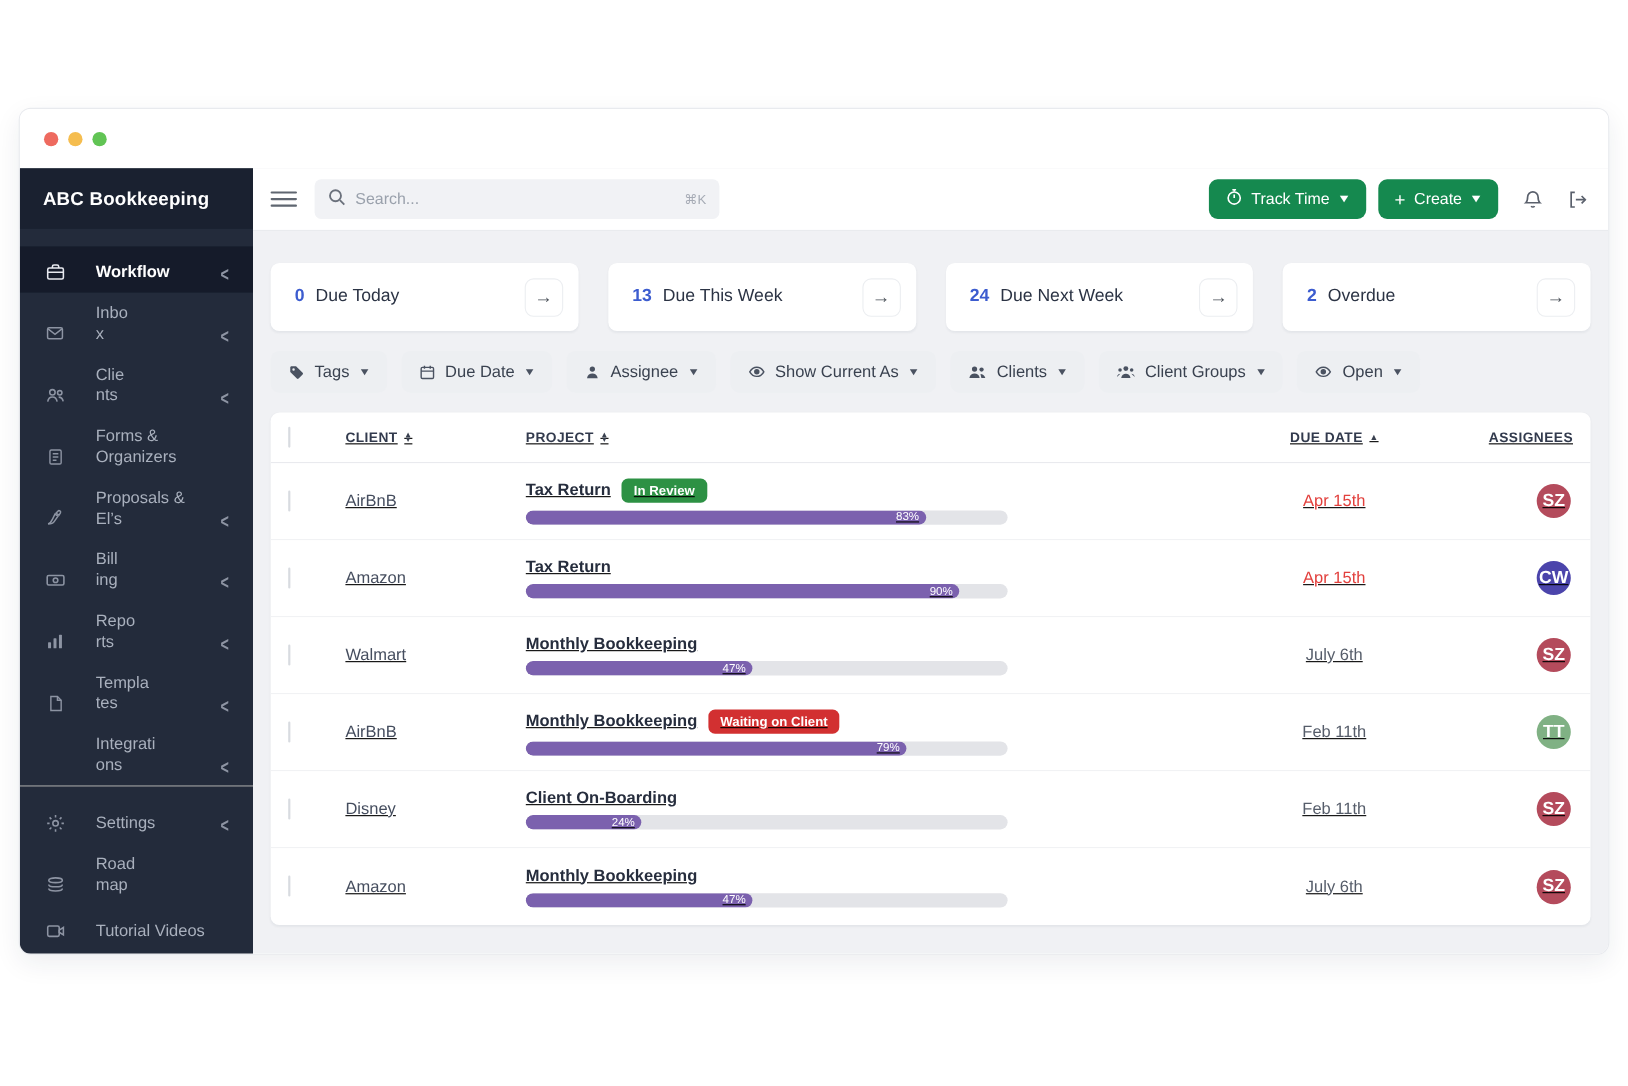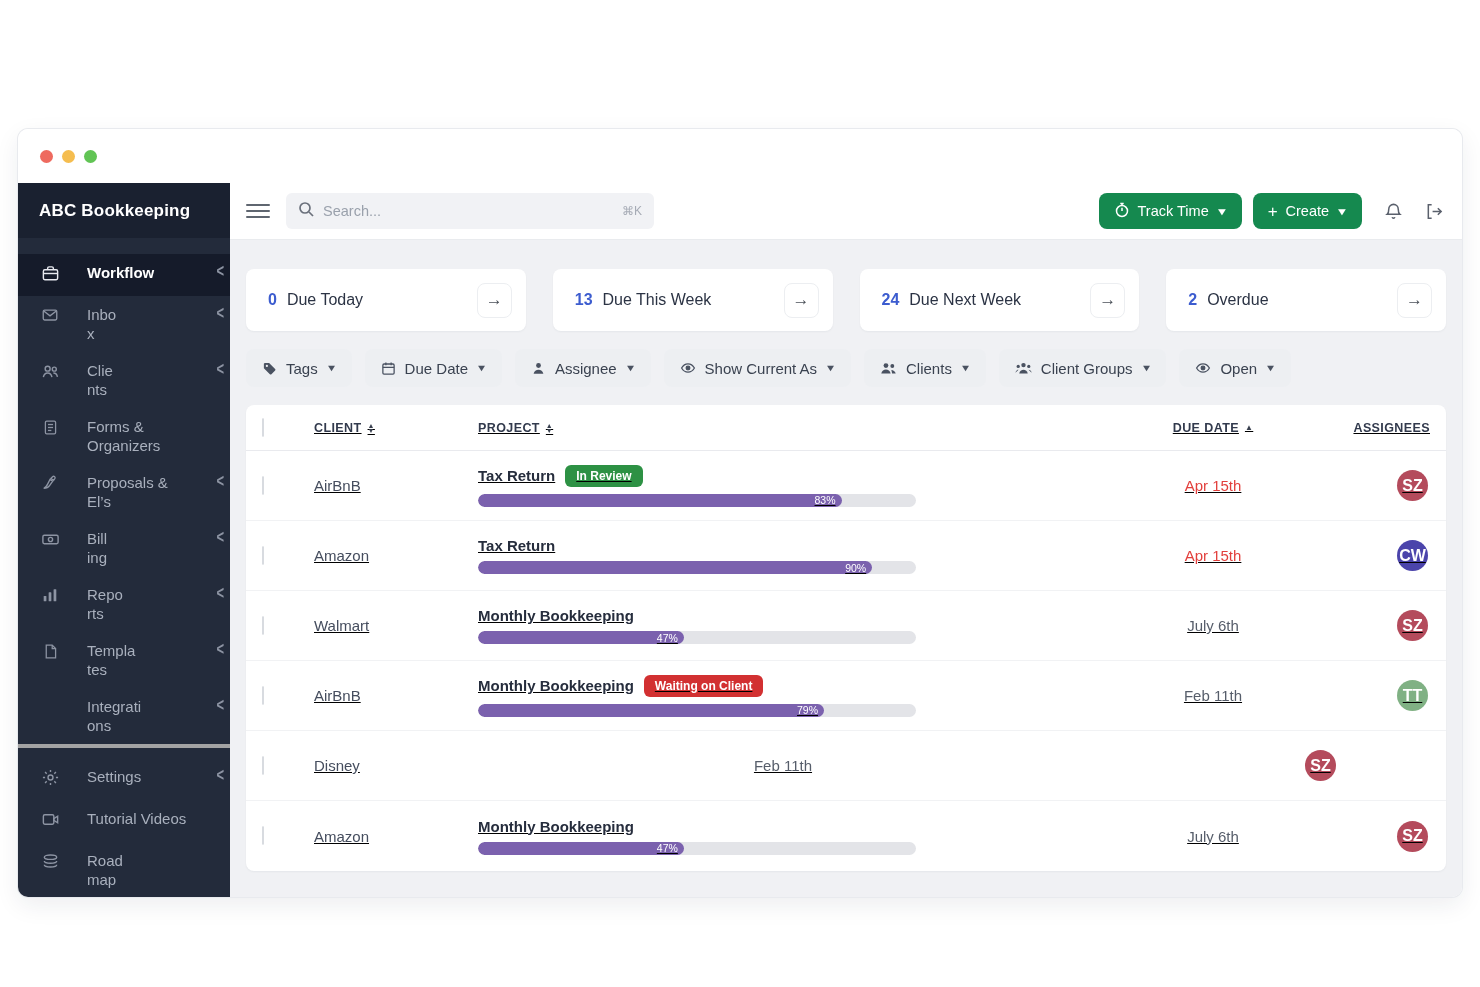--- a/index.html
+++ b/index.html
@@ -1,41 +1,41 @@
 <!DOCTYPE html>
 <html><head>
 <meta charset="utf-8">
 <style>
   * { margin:0; padding:0; box-sizing:border-box; }
   html,body { width:1480px; height:987px; background:#ffffff; font-family:"Liberation Sans", sans-serif; }
   .app-window{
-    position:absolute; left:18px; top:129px; width:1444px; height:768px;
+    position:absolute; left:18px; top:99px; width:1444px; height:768px;
     background:#fff; border-radius:10px; overflow:hidden;
     box-shadow:0 0 0 1px #e8eaee, 0 8px 24px rgba(30,40,60,.08);
   }
   
   .titlebar{ height:54px; background:#fff; display:flex; align-items:center; padding-left:22px; }
   .dots{ display:flex; gap:9px; }
   .dot{ width:13px; height:13px; border-radius:50%; }
   .dot.red{ background:#ee6a5f; } .dot.yellow{ background:#f5bd4f; } .dot.green{ background:#61c454; }
 
   .window-body{ display:flex; height:714px; }
 
   
   .sidebar{ width:212px; background:#232b3b; color:#a9b0bd; display:flex; flex-direction:column; flex-shrink:0; overflow:hidden; }
   .brand{ height:55px; background:#1a2130; color:#fff; font-weight:bold; font-size:17px; display:flex; align-items:center; padding-left:21px; letter-spacing:.2px; flex-shrink:0;}
   .nav{ padding-top:16px; display:flex; flex-direction:column; }
-  .nav-item{ display:flex; align-items:flex-start; padding:9px 6px 9px 22px; cursor:pointer; min-height:42px; }
+  .nav-item{ display:flex; align-items:flex-end; padding:9px 22px 9px 22px; cursor:pointer; min-height:42px; }
   .nav-item.active{ background:#151b2a; color:#fff; }
   .nav-item.active .nav-label{ font-weight:bold; color:#fff; }
   .nav-icon{ width:20px; height:20px; flex-shrink:0; display:flex; align-items:center; justify-content:center; color:#8d94a3; }
   .nav-item.active .nav-icon{ color:#e8eaf0; }
   .nav-label{ margin-left:27px; font-size:15px; line-height:19px; white-space:pre-line; color:#a9b0bd; flex:1; }
   .nav-chevron{ font-size:13px; color:#8d94a3; font-weight:bold; transform:scaleY(1.4); margin-left:4px;}
-  .sidebar-footer{ margin-top:auto; border-top:4px solid #a3a3a3; padding:10px 0 8px 0; }
+  .sidebar-footer{ margin-top:auto; border-top:1px solid #a3a3a3; padding:10px 0 8px 0; }
 
   
   .main{ flex:1; background:#f0f1f4; display:flex; flex-direction:column; overflow:hidden;gap:13px; }
   .topbar{ height:57px; background:#fff; border-bottom:1px solid #e9ebee; display:flex; align-items:center; padding:0 18px 0 16px; flex-shrink:0;}
   .hamburger{ width:24px; display:flex; flex-direction:column; gap:4px; cursor:pointer; margin-right:16px;}
   .hamburger span{ height:2px; background:#5f6670; border-radius:1px; }
   .searchbox{ width:368px; height:36px; background:#f1f2f5; border-radius:6px; display:flex; align-items:center; padding:0 12px; color:#8a919e; }
   .searchbox input{ border:none; background:transparent; outline:none; flex:1; font-size:14.5px; margin-left:9px; color:#3a4250; font-family:"Liberation Sans",sans-serif;}
   .searchbox input::placeholder{ color:#9aa1ac; }
   .shortcut{ font-size:12px; color:#a6abb5; }
@@ -212,35 +212,35 @@
                 <circle cx="10" cy="10" r="2.6"></circle>
                 <path d="M10 2v2.3M10 15.7V18M2 10h2.3M15.7 10H18M4.3 4.3l1.7 1.7M14 14l1.7 1.7M15.7 4.3L14 6M6 14l-1.7 1.7"></path>
               </svg>
             </span>
             <span class="nav-label">Settings</span>
             <span class="nav-chevron">&lt;</span>
           </div>
           <div class="nav-item">
             <span class="nav-icon">
               <svg width="19" height="19" viewBox="0 0 20 20" fill="none" stroke="currentColor" stroke-width="1.5">
+                <ellipse cx="10" cy="5.5" rx="6.5" ry="2.3"></ellipse>
+                <path d="M3.5 9.5c0 1.3 2.9 2.3 6.5 2.3s6.5-1 6.5-2.3M3.5 13.5c0 1.3 2.9 2.3 6.5 2.3s6.5-1 6.5-2.3"></path>
+              </svg>
+            </span>
+            <span class="nav-label">Road
+map</span>
+          </div>
+          <div class="nav-item">
+            <span class="nav-icon">
+              <svg width="19" height="19" viewBox="0 0 20 20" fill="none" stroke="currentColor" stroke-width="1.5">
                 <rect x="2.5" y="5" width="11" height="10" rx="1.5"></rect>
                 <path d="M13.5 9l4-2.5v7l-4-2.5z"></path>
               </svg>
             </span>
             <span class="nav-label">Tutorial Videos</span>
-          </div>
-          <div class="nav-item">
-            <span class="nav-icon">
-              <svg width="19" height="19" viewBox="0 0 20 20" fill="none" stroke="currentColor" stroke-width="1.5">
-                <ellipse cx="10" cy="5.5" rx="6.5" ry="2.3"></ellipse>
-                <path d="M3.5 9.5c0 1.3 2.9 2.3 6.5 2.3s6.5-1 6.5-2.3M3.5 13.5c0 1.3 2.9 2.3 6.5 2.3s6.5-1 6.5-2.3"></path>
-              </svg>
-            </span>
-            <span class="nav-label">Road
-map</span>
           </div>
         </nav>
     </aside>
 
     <div class="main">
       <div class="topbar">
         <div class="hamburger">
             <span></span>
             <span></span>
             <span></span>
@@ -489,20 +489,30 @@
                   </div>
                 </div>
                 <div class="due-date">Feb 11th</div>
                 <div class="assignee-cell">
                   <span class="avatar" style="background: rgb(128, 177, 132);">TT</span>
                 </div>
               </div>
               <div class="trow tbody-row">
                 <div><span class="checkbox"></span></div>
                 <div class="client-name">Disney</div>
+                <div class="project-cell">
+                  <div class="project-top">
+                    <span class="project-name">Client On-Boarding</span>
+                  </div>
+                  <div class="progress-track">
+                    <div class="progress-fill" style="width: 24%;">
+                      <span class="progress-label">24%</span>
+                    </div>
+                  </div>
+                </div>
                 <div class="due-date">Feb 11th</div>
                 <div class="assignee-cell">
                   <span class="avatar" style="background: rgb(180, 75, 92);">SZ</span>
                 </div>
               </div>
               <div class="trow tbody-row">
                 <div><span class="checkbox"></span></div>
                 <div class="client-name">Amazon</div>
                 <div class="project-cell">
                   <div class="project-top">

